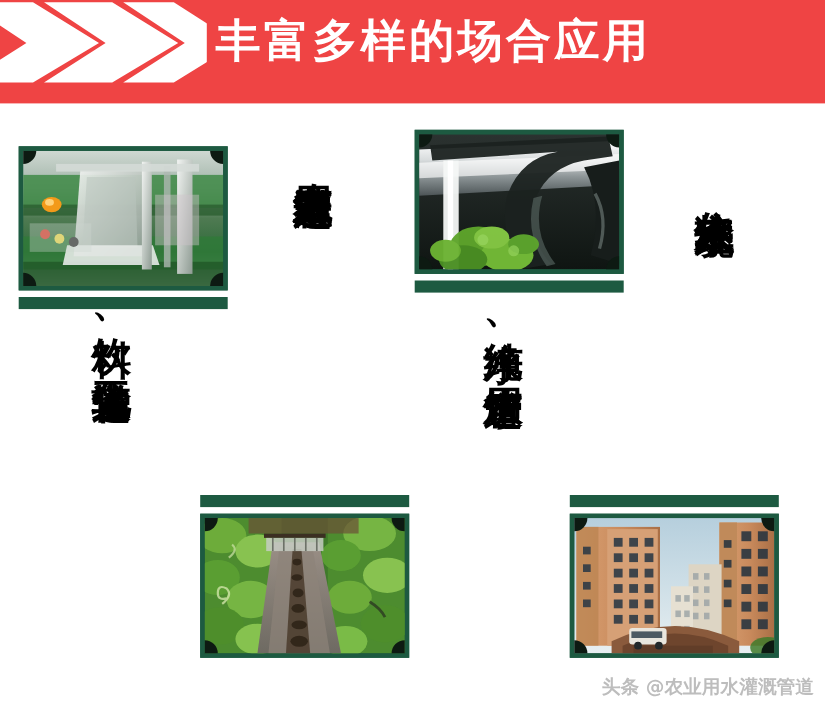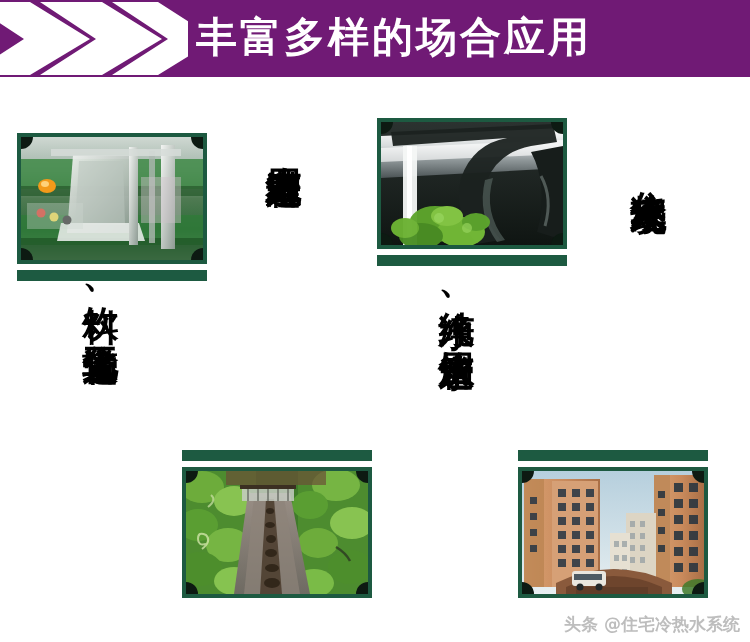--- a/index.html
+++ b/index.html
@@ -17,22 +17,22 @@
     background: #ffffff;
     overflow: hidden;
   }
 
   
   .header-bar {
     position: absolute;
     left: 0;
     top: 0;
     width: 750px;
-    height: 77px;
-    background: #701a75;
+    height: 94px;
+    background: #ef4444;
   }
   .header-arrows {
     position: absolute;
     left: -22px;
     top: 0;
     width: 210px;
     height: 77px;
   }
   .header-title {
     position: absolute;
@@ -397,15 +397,15 @@
   </div>
 
   <div class="vcaption" style="left:82px; top:278px;">饮料、化工输送管道</div>
 
   <div class="vcaption" style="left:265px; top:138px;">农业用水灌溉管道</div>
 
   <div class="vcaption" style="left:438px; top:283px;">纯净水、饮用水管道</div>
 
   <div class="vcaption" style="left:630px; top:163px;">住宅冷热水系统</div>
 
-  <div class="watermark">头条 @住宅冷热水系统</div>
+  <div class="watermark">头条 @农业用水灌溉管道</div>
 
 </div>
 
 </body></html>

